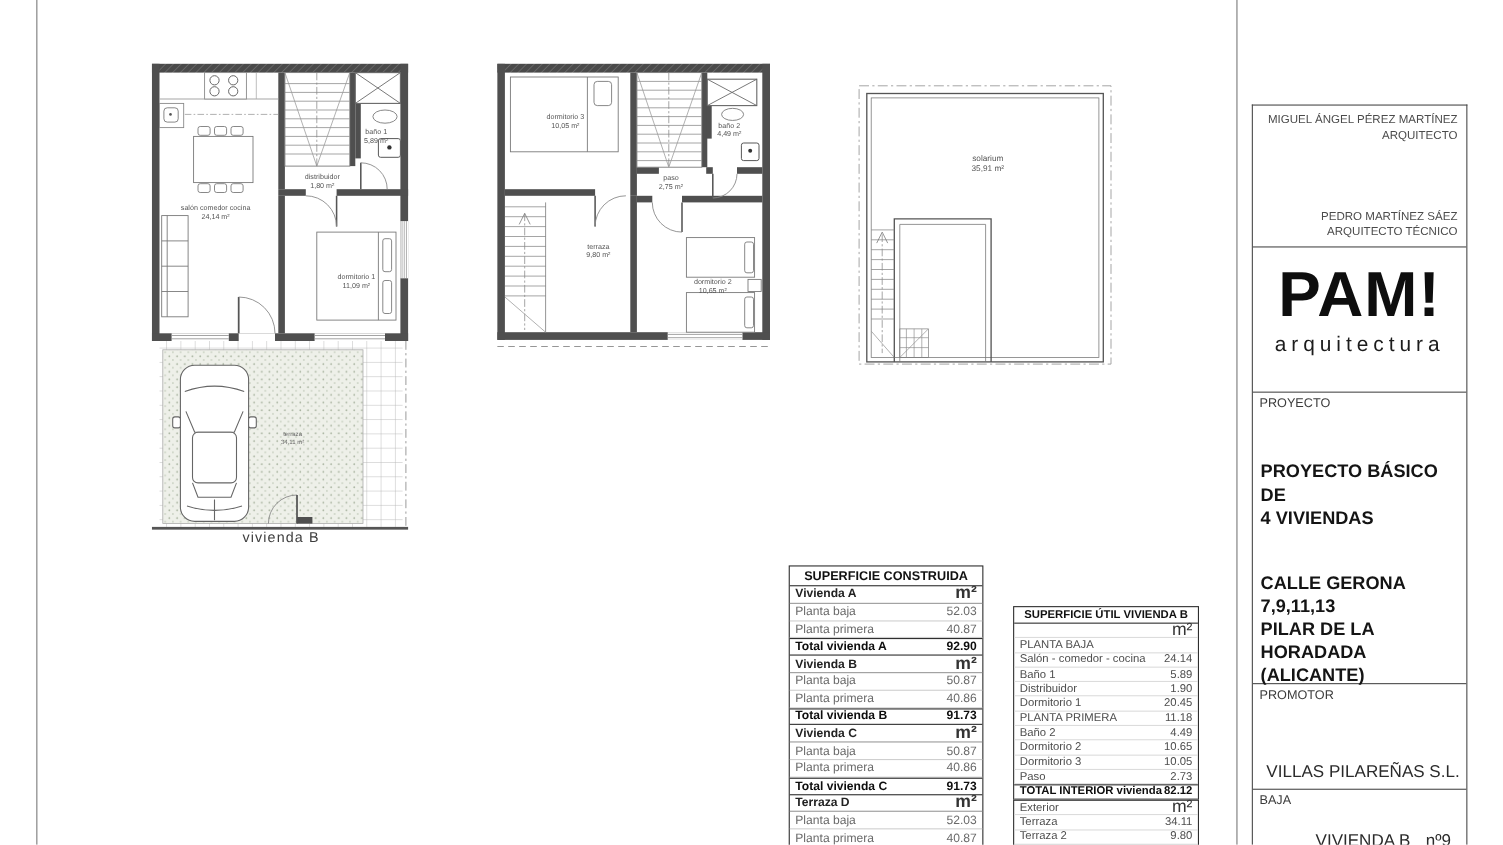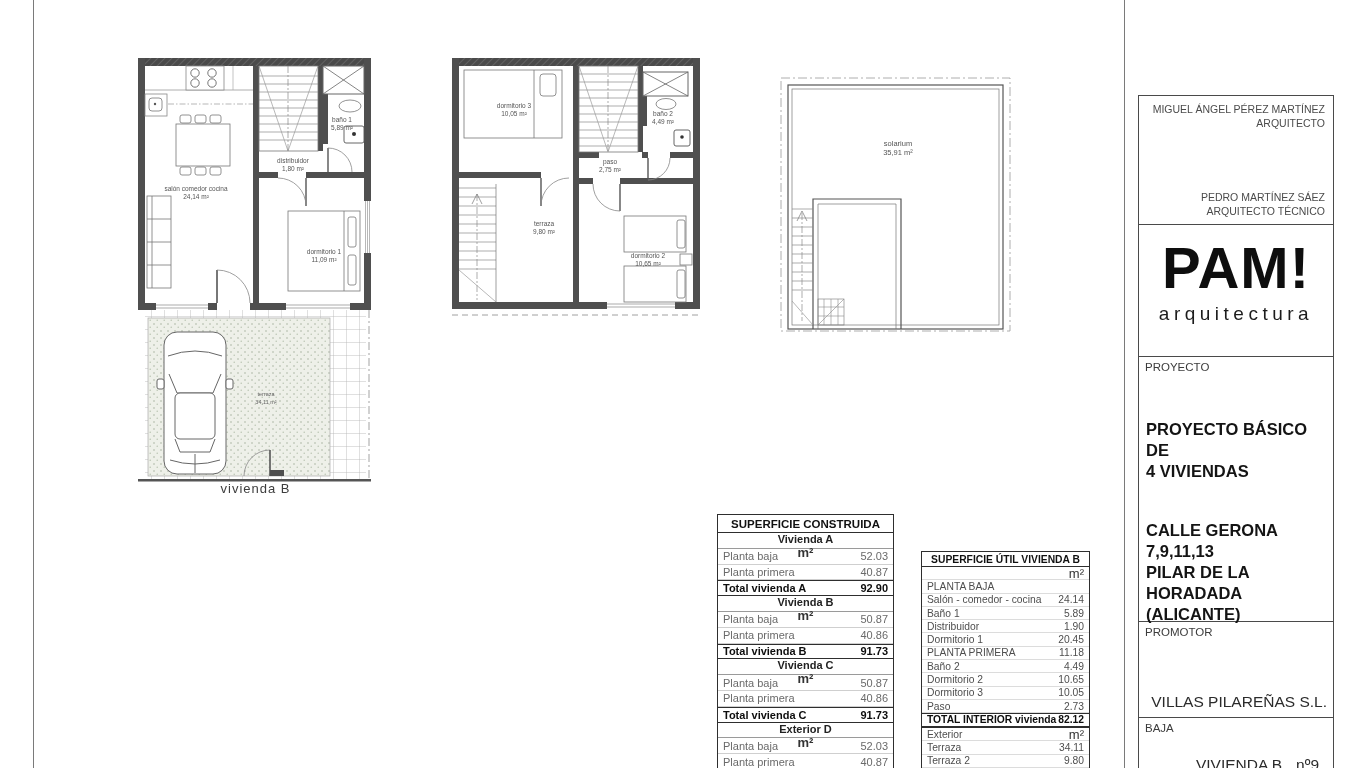--- a/index.html
+++ b/index.html
@@ -14,30 +14,30 @@
   .plbl2{font-family:"Liberation Sans",sans-serif;font-size:7.5px;fill:#555;text-anchor:middle;}
   .plbl3{font-family:"Liberation Sans",sans-serif;font-size:5.5px;fill:#666;text-anchor:middle;}
 
   
   .tbl{position:absolute;background:#fff;border:1px solid #2e2e2e;box-sizing:border-box;}
   .tr{display:flex;justify-content:space-between;align-items:center;padding:0 5px;border-bottom:1px solid #cfcfcf;box-sizing:border-box;}
   .tr.head{justify-content:center;font-weight:bold;color:#111;border-bottom:1px solid #2e2e2e;}
   .t1{width:177px;}
   .t1 .tr{height:15.8px;font-size:11px;}
   .t1 .tr.head{height:18px;font-size:11.5px;}
-  .t1 .tr.group{color:#222;font-weight:bold;border-bottom:1px solid #9a9a9a;flex-direction:column;}
+  .t1 .tr.group{color:#222;font-weight:bold;border-bottom:1px solid #9a9a9a;}
   .t1 .tr.sub{color:#6a6a6a;}
   .t1 .tr.total{font-weight:bold;color:#0d0d0d;border-top:1px solid #2e2e2e;border-bottom:1px solid #2e2e2e;}
   .t2{width:169px;}
   .t2 .tr{height:13.3px;font-size:10.3px;border-bottom:1px solid #dcdcdc;}
   .t2 .tr.head{height:15px;font-size:10.3px;border-bottom:1px solid #2e2e2e;text-align:center;}
   .t2 .tr.unitrow{justify-content:flex-end;color:#333;}
   .t2 .tr.sub{color:#4e4e4e;}
   .t2 .tr.total{font-weight:bold;color:#0d0d0d;border-top:1px solid #2e2e2e;border-bottom:1px solid #2e2e2e;}
-  .unit{font-size:13px;color:#333;}
+  .unit{font-size:16px;color:#333;}
 
   
   .titleblock{position:absolute;left:1138px;top:95px;width:196px;height:673px;
     border-left:1px solid #4a4a4a;border-top:1px solid #4a4a4a;border-right:1px solid #4a4a4a;
     box-sizing:border-box;background:#fff;}
   .tb-sec{border-bottom:1px solid #4a4a4a;box-sizing:border-box;position:relative;}
   .tb-logo{height:118px;text-align:center;}
   .tb-logo .logo{font-size:58px;font-weight:800;color:#0e0e0e;letter-spacing:1px;line-height:1;margin-top:14px;}
   .tb-logo .logosub{font-size:19px;font-weight:400;color:#1c1c1c;letter-spacing:4.5px;margin-top:6px;}
   .tb-arch{height:129px;display:flex;flex-direction:column;justify-content:space-between;
@@ -438,21 +438,21 @@
   <div class="tr sub">
       <span>Planta primera</span>
       <span>40.86</span>
     </div>
   <div class="tr total">
       <span>Total vivienda C</span>
       <span>91.73</span>
     </div>
 
   <div class="tr group">
-      <span>Exterior D</span>
+      <span>Terraza D</span>
       <span class="unit">m²</span>
     </div>
   <div class="tr sub">
       <span>Planta baja</span>
       <span>52.03</span>
     </div>
   <div class="tr sub">
       <span>Planta primera</span>
       <span>40.87</span>
     </div>

